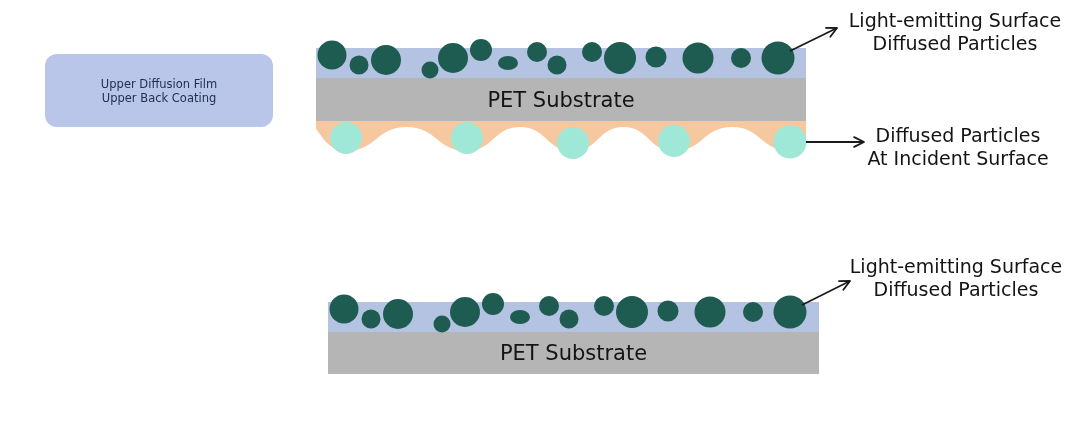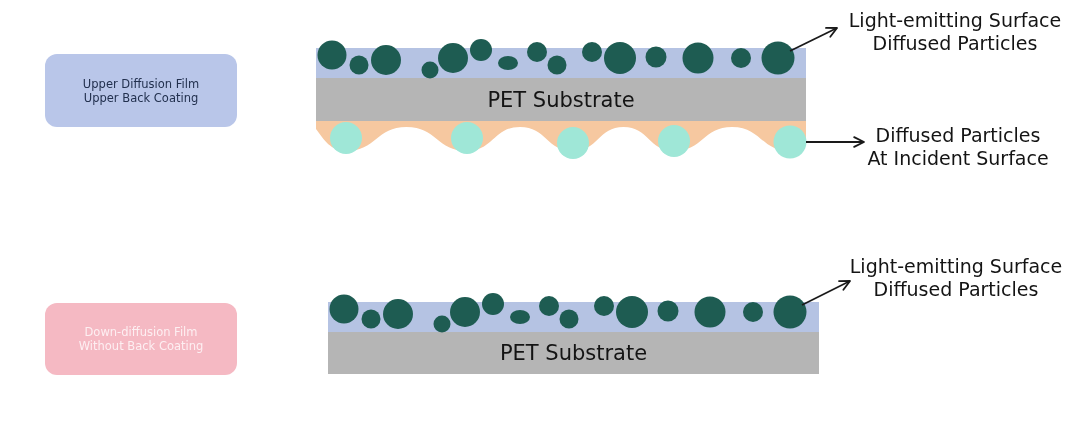--- a/index.html
+++ b/index.html
@@ -6,21 +6,21 @@
   .canvas{
     position:relative;
     width:1080px;height:438px;
     background:#ffffff;
     overflow:hidden;
     font-family:"DejaVu Sans","Liberation Sans",sans-serif;
   }
   #scene{position:absolute;left:0;top:0;}
   .box{
     position:absolute;
-    width:192px;
+    width:228px;
     border-radius:12px;
     display:flex;flex-direction:column;
     justify-content:center;align-items:center;
     text-align:center;
     font-size:11.5px;line-height:14px;
   }
   #box-upper{left:45px;top:54px;height:73px;}
   #box-lower{left:45px;top:303px;height:72px;}
   .pet-label{
     position:absolute;
@@ -87,24 +87,20 @@
       <path d="M854.1434225272192,146.88342917662072 L864,142 L854.1434225272192,137.11657082337928" fill="none" stroke="#1a1a1a" stroke-width="1.8" stroke-linecap="round" stroke-linejoin="round"></path>
       <line x1="802" y1="305" x2="850" y2="281" stroke="#1a1a1a" stroke-width="1.8"></line>
       <path d="M843.3679450185936,289.7758672918181 L850,281 L839.0000731777017,281.0401236100343" fill="none" stroke="#1a1a1a" stroke-width="1.8" stroke-linecap="round" stroke-linejoin="round"></path>
     </svg>
 
   <div class="box" id="box-upper" style="background: rgb(185, 198, 233); color: rgb(34, 48, 78);">
     <div>Upper Diffusion Film</div>
     <div>Upper Back Coating</div>
   </div>
 
-  <div class="box" id="box-lower" style="background: rgb(245, 185, 195); color: rgb(253, 239, 242);">
-    <div>Down-diffusion Film</div>
-    <div>Without Back Coating</div>
-  </div>
 
   <div class="pet-label" style="left: 316px; top: 78px; width: 490px; height: 43px; color: rgb(20, 20, 20);">PET Substrate</div>
   <div class="pet-label" style="left: 328px; top: 332px; width: 491px; height: 42px; color: rgb(20, 20, 20);">PET Substrate</div>
 
   <div class="annotation" style="left: 795px; width: 320px; top: 9px; color: rgb(20, 20, 20);">
     <div>Light-emitting Surface</div>
     <div>Diffused Particles</div>
   </div>
 
   <div class="annotation" style="left: 798px; width: 320px; top: 124px; color: rgb(20, 20, 20);">

